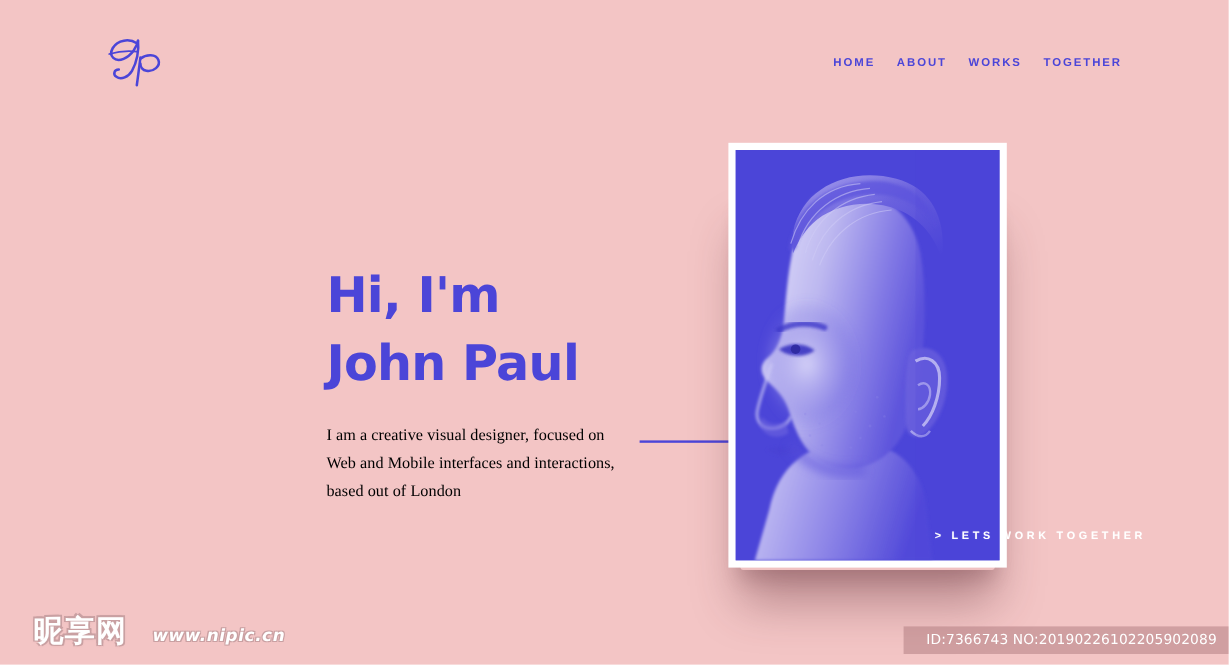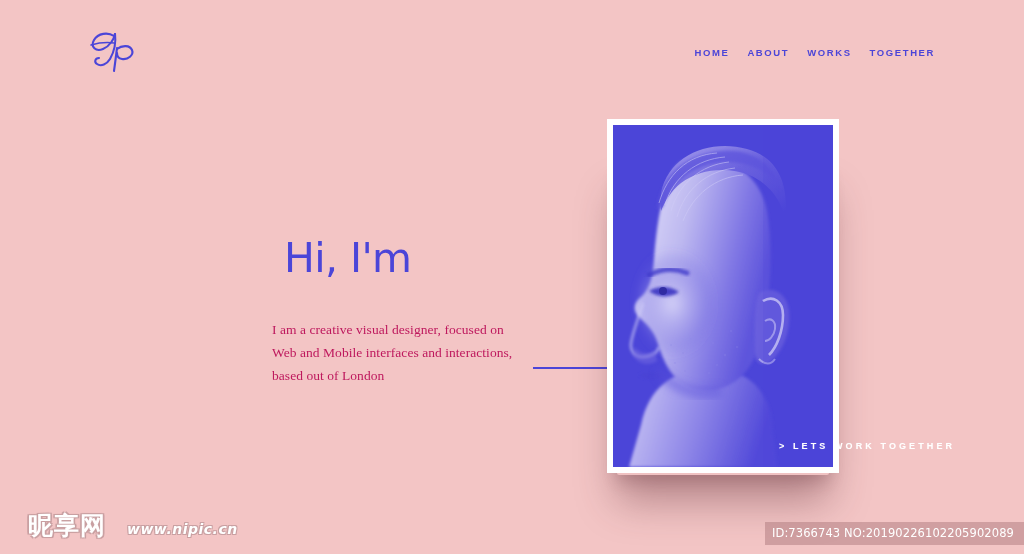--- a/index.html
+++ b/index.html
@@ -50,34 +50,34 @@
   }
 
   
   .hero-text {
     position: absolute;
     left: 272px;
     top: 218px;
     width: 300px;
   }
   .headline {
-    margin: 12px;
+    margin: 0;
     color: #4b45d8;
     font-family: "DejaVu Sans", sans-serif;
     font-size: 41px;
-    font-weight: normal;
+    font-weight: bold;
     line-height: 57px;
     letter-spacing: -0.6px;
   }
   .headline .hl-line { display: block; }
 
   .bio {
     margin: 0;
     padding-top: 19px;
-    color: #be185d;
+    color: #000000;
     font-family: "Liberation Serif", serif;
     font-size: 13.5px;
     line-height: 23px;
     letter-spacing: 0.05px;
   }
   .bio .bio-line { display: block; }
 
   
   .connector {
     position: absolute;
@@ -177,21 +177,21 @@
 
   .idbar {
     position: absolute;
     right: 0px;
     bottom: 9px;
     background: rgba(170, 118, 122, 0.48);
     color: #ffffff;
     font-family: "DejaVu Sans", sans-serif;
     font-size: 11.5px;
     letter-spacing: 0.1px;
-    padding: 4px 10px 5px 7px;
+    padding: 4px 10px 5px 19px;
     white-space: nowrap;
   }
 </style>
 </head>
 <body>
 
 <div id="page">
 
   <div class="logo">
     <svg viewBox="0 0 70 48" width="70" height="48" aria-hidden="true">
@@ -211,20 +211,21 @@
   <nav class="nav">
     <a class="nav-link" href="#">HOME</a>
     <a class="nav-link" href="#">ABOUT</a>
     <a class="nav-link" href="#">WORKS</a>
     <a class="nav-link" href="#">TOGETHER</a>
   </nav>
 
   <div class="hero-text">
     <h1 class="headline">
       <span class="hl-line">Hi, I'm</span>
+      <span class="hl-line">John Paul</span>
     </h1>
     <p class="bio">
       <span class="bio-line">I am a creative visual designer, focused on</span>
       <span class="bio-line">Web and Mobile interfaces and interactions,</span>
       <span class="bio-line">based out of London</span>
     </p>
   </div>
 
   <div class="connector"></div>
 

